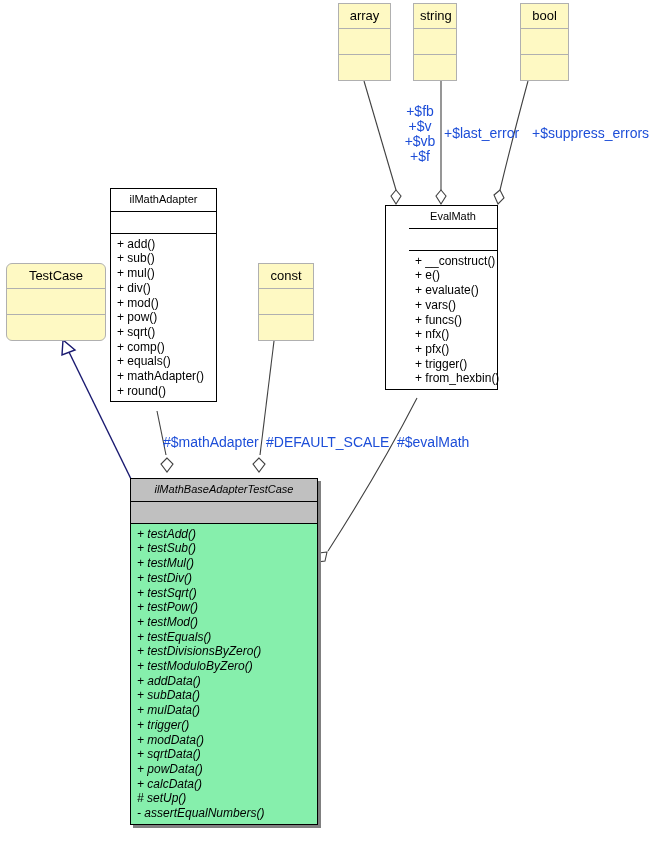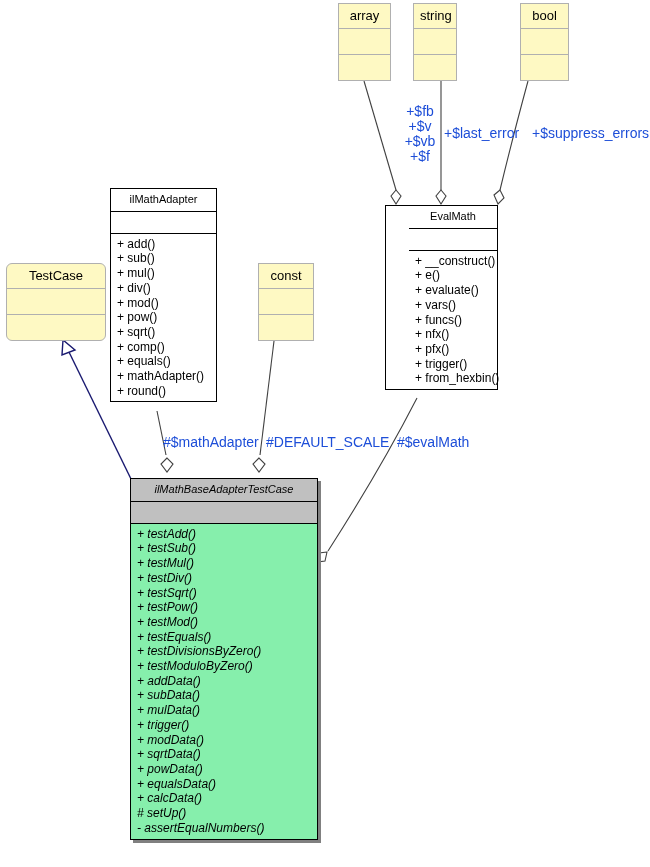--- a/index.html
+++ b/index.html
@@ -235,20 +235,19 @@
         <div class="row">+ testEquals()</div>
         <div class="row">+ testDivisionsByZero()</div>
         <div class="row">+ testModuloByZero()</div>
         <div class="row">+ addData()</div>
         <div class="row">+ subData()</div>
         <div class="row">+ mulData()</div>
         <div class="row">+ trigger()</div>
         <div class="row">+ modData()</div>
         <div class="row">+ sqrtData()</div>
         <div class="row">+ powData()</div>
-        <div class="row">+ equalsData()</div>
         <div class="row">+ calcData()</div>
         <div class="row"># setUp()</div>
         <div class="row">- assertEqualNumbers()</div>
       </div>
   </div>
 
 </div>
 
 </body></html>

